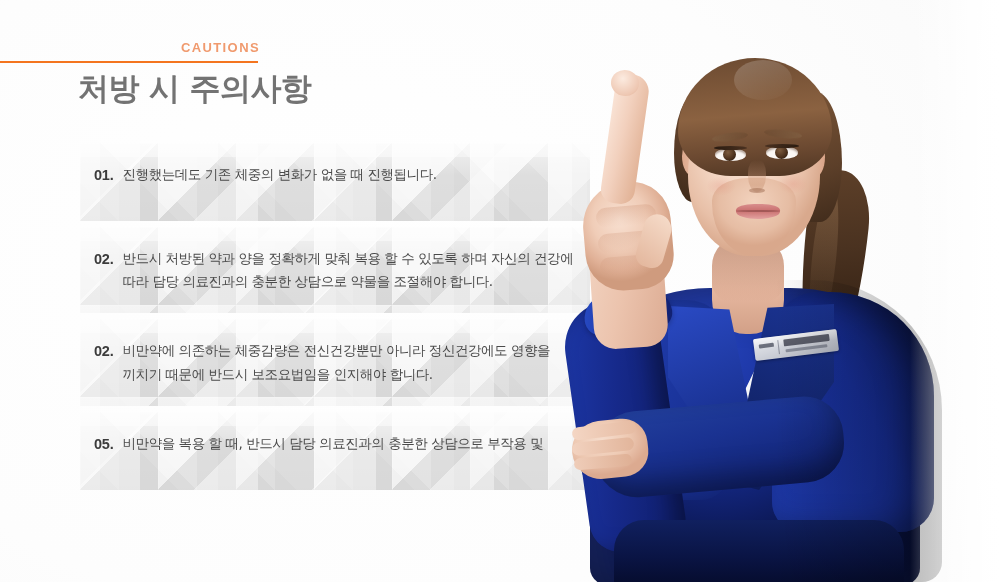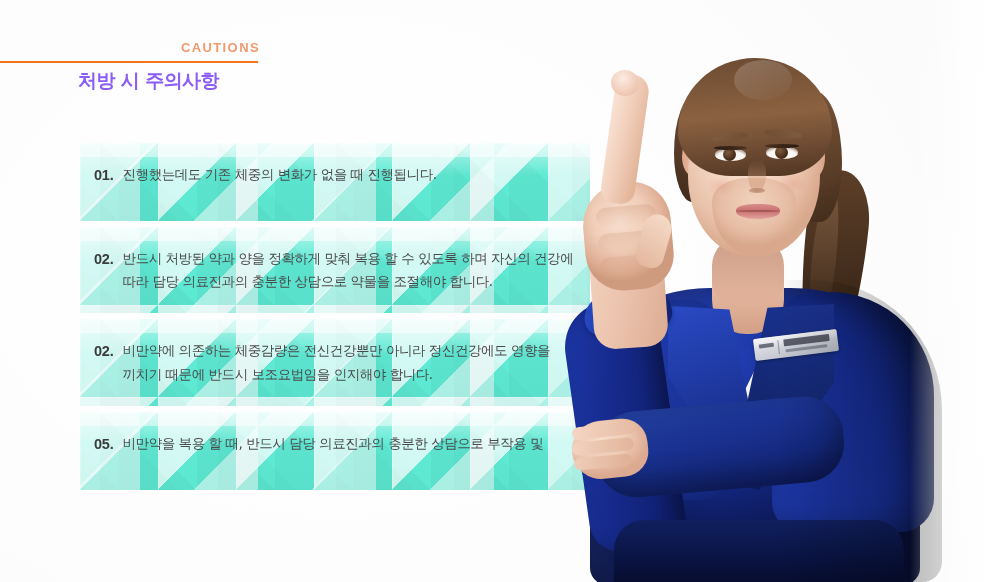--- a/index.html
+++ b/index.html
@@ -33,36 +33,36 @@
     font-size:13px; font-weight:bold; letter-spacing:1.4px;
     color:#f09a6e;
     font-family:"Liberation Sans",sans-serif;
   }
   .rule{
     position:absolute; left:0; top:21px; width:258px; height:2px;
     background:#f4751f;
   }
   .title{
     position:absolute; left:78px; top:28px;
-    font-size:19px; font-weight:bold; letter-spacing:-0.6px;
-    color:#8b5cf6;
+    font-size:31px; font-weight:bold; letter-spacing:-0.6px;
+    color:#737373;
     white-space:nowrap;
     font-family:"DejaVu Sans","Liberation Sans",sans-serif;
   }
 
   
   .panel{
     position:absolute; left:80px; top:143px;
     width:510px;
     display:flex; flex-direction:column; gap:6px;
   }
 
   .item{
     position:relative;
-    background:#5eead4;
+    background:#e5e5e5;
     overflow:hidden;
     padding:20px 16px 20px 14px;
     display:flex;
     align-items:flex-start;
   }
   .item.two-line{ min-height:78px; }
   .item.one-line{ min-height:46px; align-items:center; padding-top:14px; padding-bottom:14px; }
 
   
   .facets{

